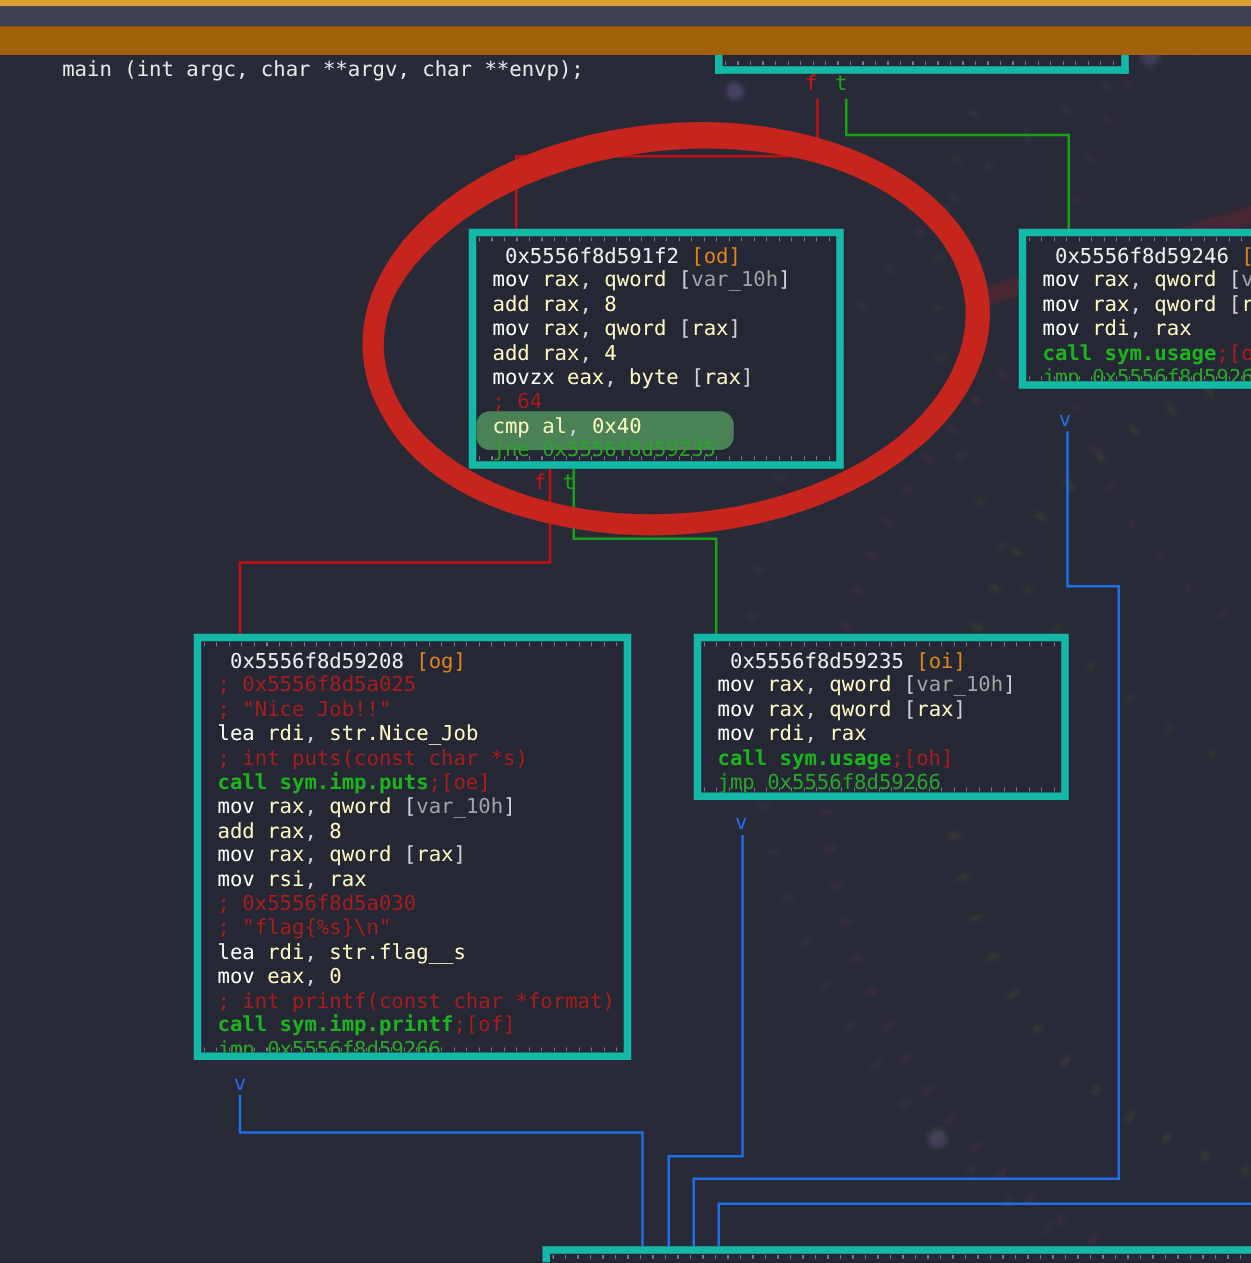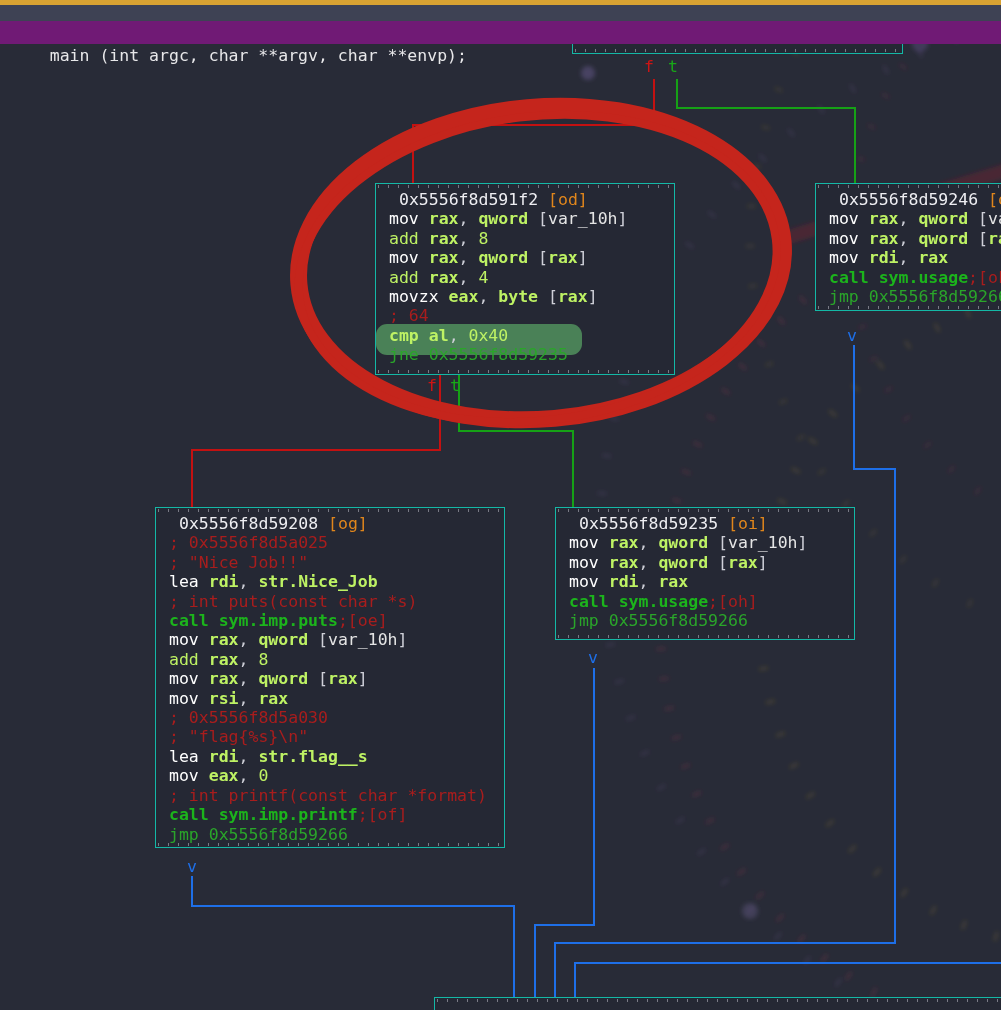--- a/index.html
+++ b/index.html
@@ -4,54 +4,54 @@
 <style>
   html,body{margin:0;padding:0;background:#1b1d26;}
   #screen{
     position:relative;width:1001px;height:1010px;overflow:hidden;
     background:#282b37;
     font-family:"DejaVu Sans Mono","Liberation Mono",monospace;
   }
   
   #accent-bar{position:absolute;left:0;top:0;width:100%;height:5px;background:#d9a232;z-index:60;}
   #top-strip{position:absolute;left:0;top:5px;width:100%;height:16px;background:#3e4254;z-index:60;}
-  #sig-row{position:absolute;left:0;top:21px;width:100%;height:23px;background:#701a75;z-index:60;
+  #sig-row{position:absolute;left:0;top:21px;width:100%;height:23px;background:#a16207;z-index:60;
     color:#e8e8ea;font-size:16.5px;line-height:23px;white-space:pre;}
   #sig-row span{padding-left:10px;}
   
   .layer{position:absolute;left:0;top:0;width:1001px;height:1010px;pointer-events:none;}
   #decor-layer{z-index:1;}
   #edges-layer{z-index:2;}
   #blocks-layer{z-index:3;pointer-events:none;}
   #labels-layer{z-index:4;}
   #marker-layer{z-index:50;}
   
   .block{
     position:absolute;box-sizing:border-box;background:#252834;
-    border:1px solid #14b8a6;pointer-events:auto;
+    border:6px solid #14b8a6;pointer-events:auto;
     font-size:16.5px;line-height:19.4px;color:#d4d4da;white-space:pre;
     padding:6px 0;overflow:hidden;
   }
   .block::before,.block::after{
     content:"";position:absolute;left:2px;right:2px;height:3px;
     background:repeating-linear-gradient(90deg,rgba(205,205,215,.5) 0 1px,transparent 1px 10px);
   }
   .block::before{top:1px;}
   .block::after{bottom:1px;}
   .block.clip-top{border-top:none;}
   .block.clip-top::before{display:none;}
   .block.clip-bottom::after{display:none;}
   .asm-line{padding-left:13px;}
   .asm-line.hdr{padding-left:23px;}
   
   .tok-mn{color:#ffffff;}
   .tok-white{color:#cfd0d8;}
-  .tok-reg{color:#bef264;font-weight:bold;}
-  .tok-var{color:#e5e5e5;}
-  .tok-num{color:#bef264;}
+  .tok-reg{color:#fef9c3;}
+  .tok-var{color:#a3a3a3;}
+  .tok-num{color:#fef9c3;}
   .tok-cmt{color:#a81d1d;}
   .tok-call{color:#1cb41c;font-weight:bold;margin-top:20px;}
   .tok-jmp{color:#2aa52a;}
   .tok-addr{color:#eeeef2;}
   .tok-tag{color:#e0861c;}
   .hl-pill{background:#4a8157;border-radius:11px;padding:2px 74px 10px 13px;margin-left:-13px;}
   
   .edge-label{position:absolute;font-size:16.5px;line-height:18px;font-family:inherit;}
   .lbl-red{color:#cc1414;}
   .lbl-green{color:#18a818;}

